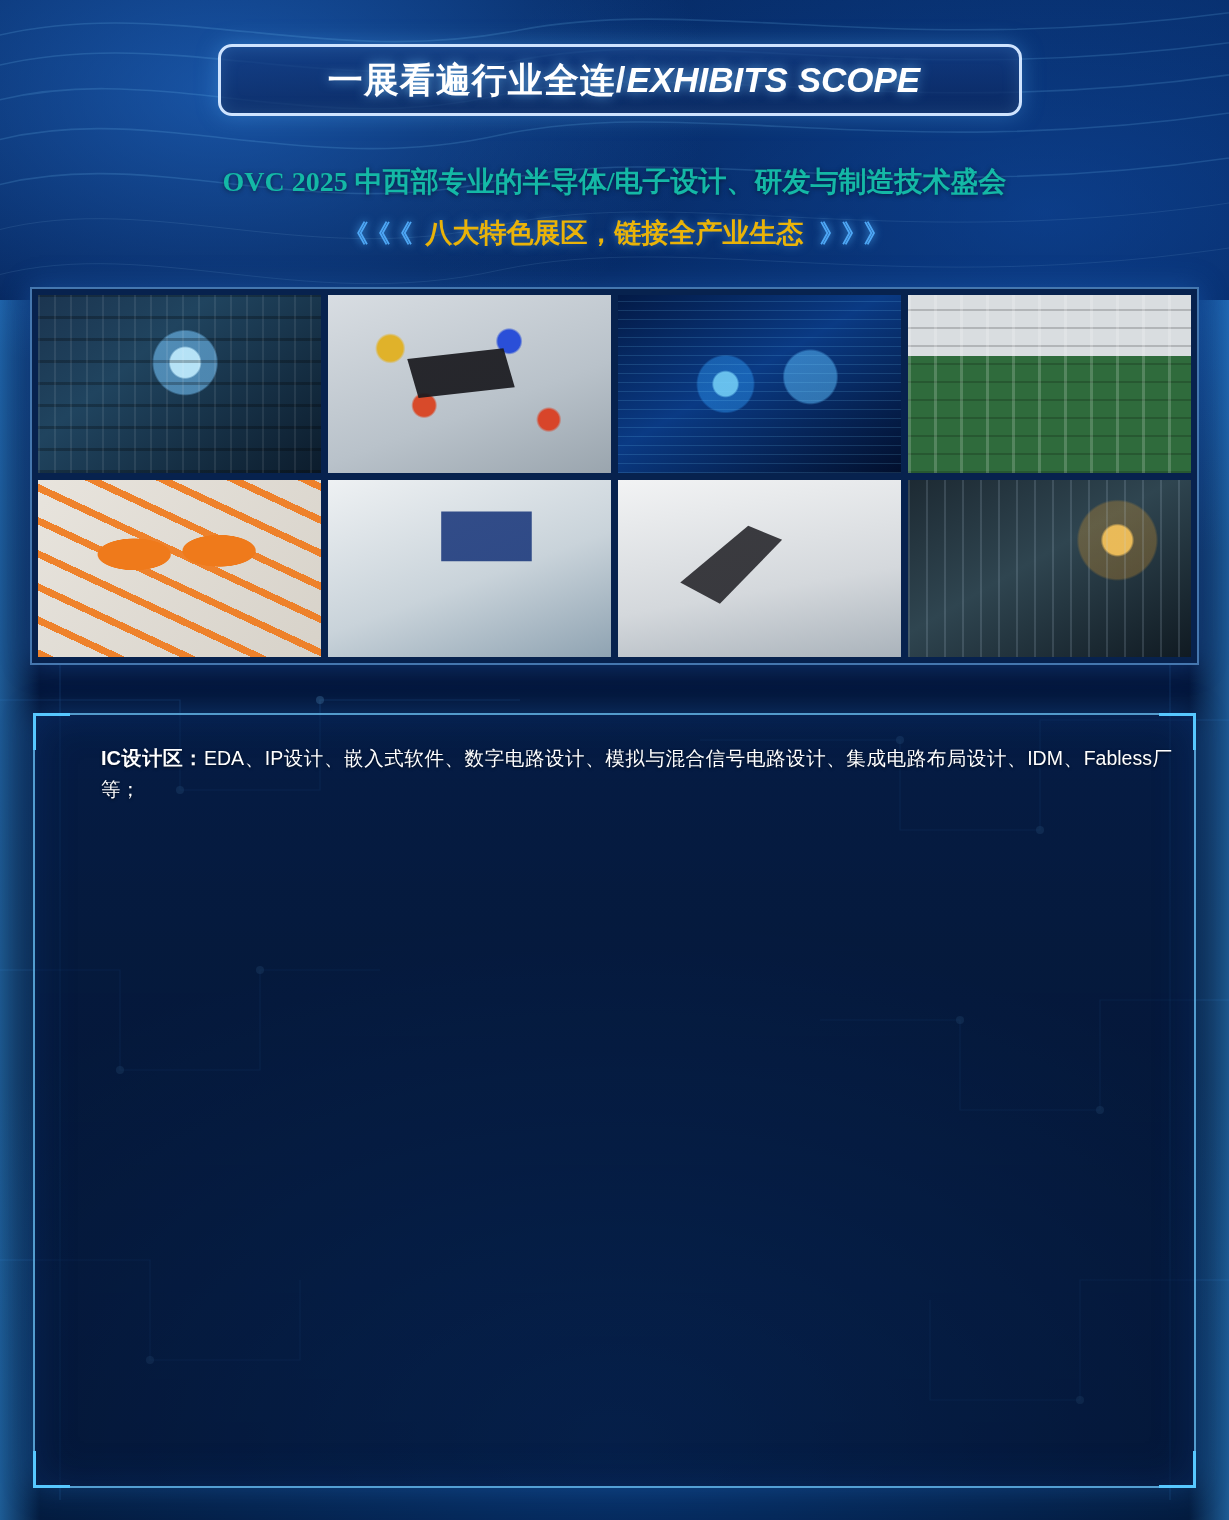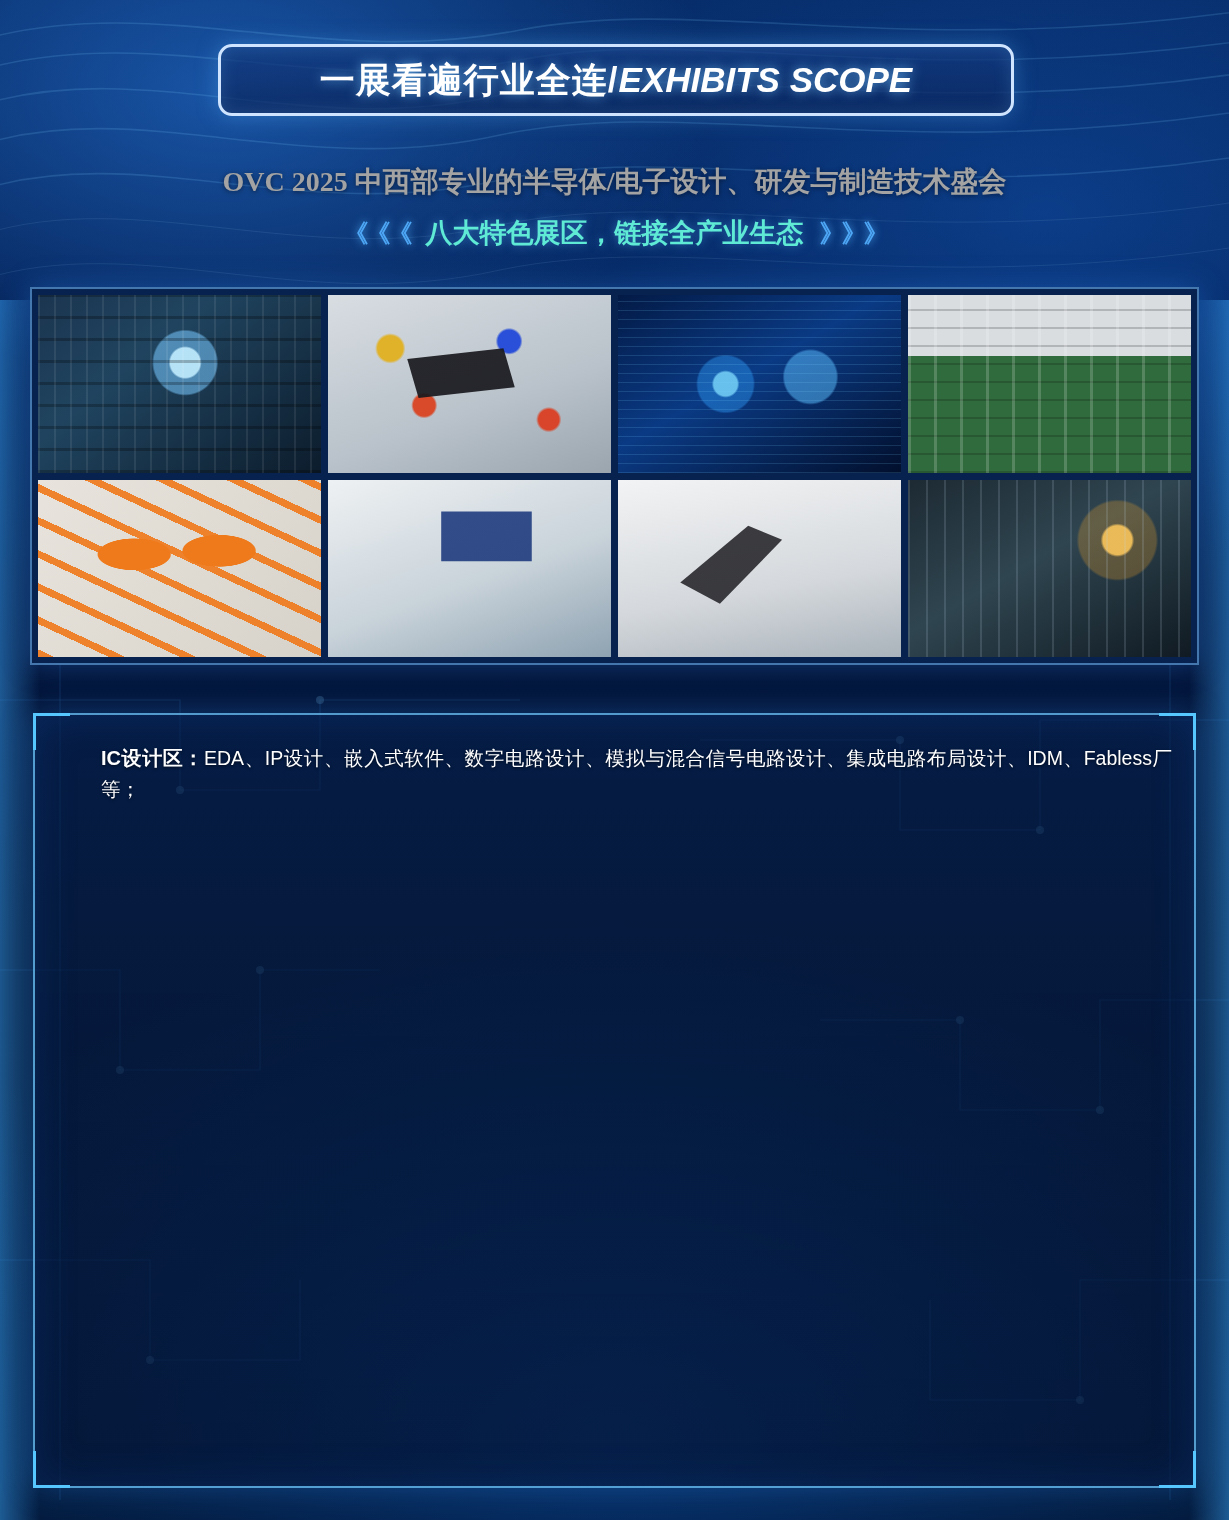--- a/index.html
+++ b/index.html
@@ -35,43 +35,43 @@
     background:linear-gradient(270deg,rgba(60,170,255,.45),rgba(0,0,0,0));
   }
 
   
   .banner{
     position:absolute;left:218px;top:44px;width:790px;height:66px;
     border:3px solid #cfe4ff;
     border-radius:14px;
     background:linear-gradient(180deg,rgba(18,58,128,.75),rgba(10,36,90,.75));
     box-shadow:0 0 22px rgba(90,180,255,.35), inset 0 0 18px rgba(120,200,255,.18);
-    display:flex;align-items:center;justify-content:center;
+    display:flex;align-items:center;justify-content:center;padding-left:8px;
   }
   .banner-text{
     font-size:35px;font-weight:bold;letter-spacing:1px;
     color:#ffffff;
     text-shadow:0 0 12px rgba(120,200,255,.75);
     white-space:nowrap;
   }
   .banner-text .en{font-style:italic;letter-spacing:0px;}
 
   
   .subtitle{
     position:absolute;left:0;right:0;top:163px;text-align:center;
-    font-size:28px;font-weight:bold;color:#a3a3a3;
+    font-size:28px;font-weight:bold;color:#14b8a6;
     font-family:"Liberation Serif","DejaVu Serif",serif;
     text-shadow:0 1px 5px rgba(0,0,0,.5);
   }
   .subtitle2-wrap{
     position:absolute;left:0;right:0;top:215px;text-align:center;
     display:flex;align-items:center;justify-content:center;gap:16px;
   }
   .subtitle2{
-    font-size:27px;font-weight:bold;color:#5eead4;
+    font-size:27px;font-weight:bold;color:#eab308;
     font-family:"Liberation Serif","DejaVu Serif",serif;
     text-shadow:0 0 10px rgba(90,180,255,.5);
   }
   .chev{
     font-size:25px;color:#4ea7f5;letter-spacing:-3px;font-weight:bold;
     text-shadow:0 0 8px rgba(80,180,255,.8);
   }
 
   
   .photos{

